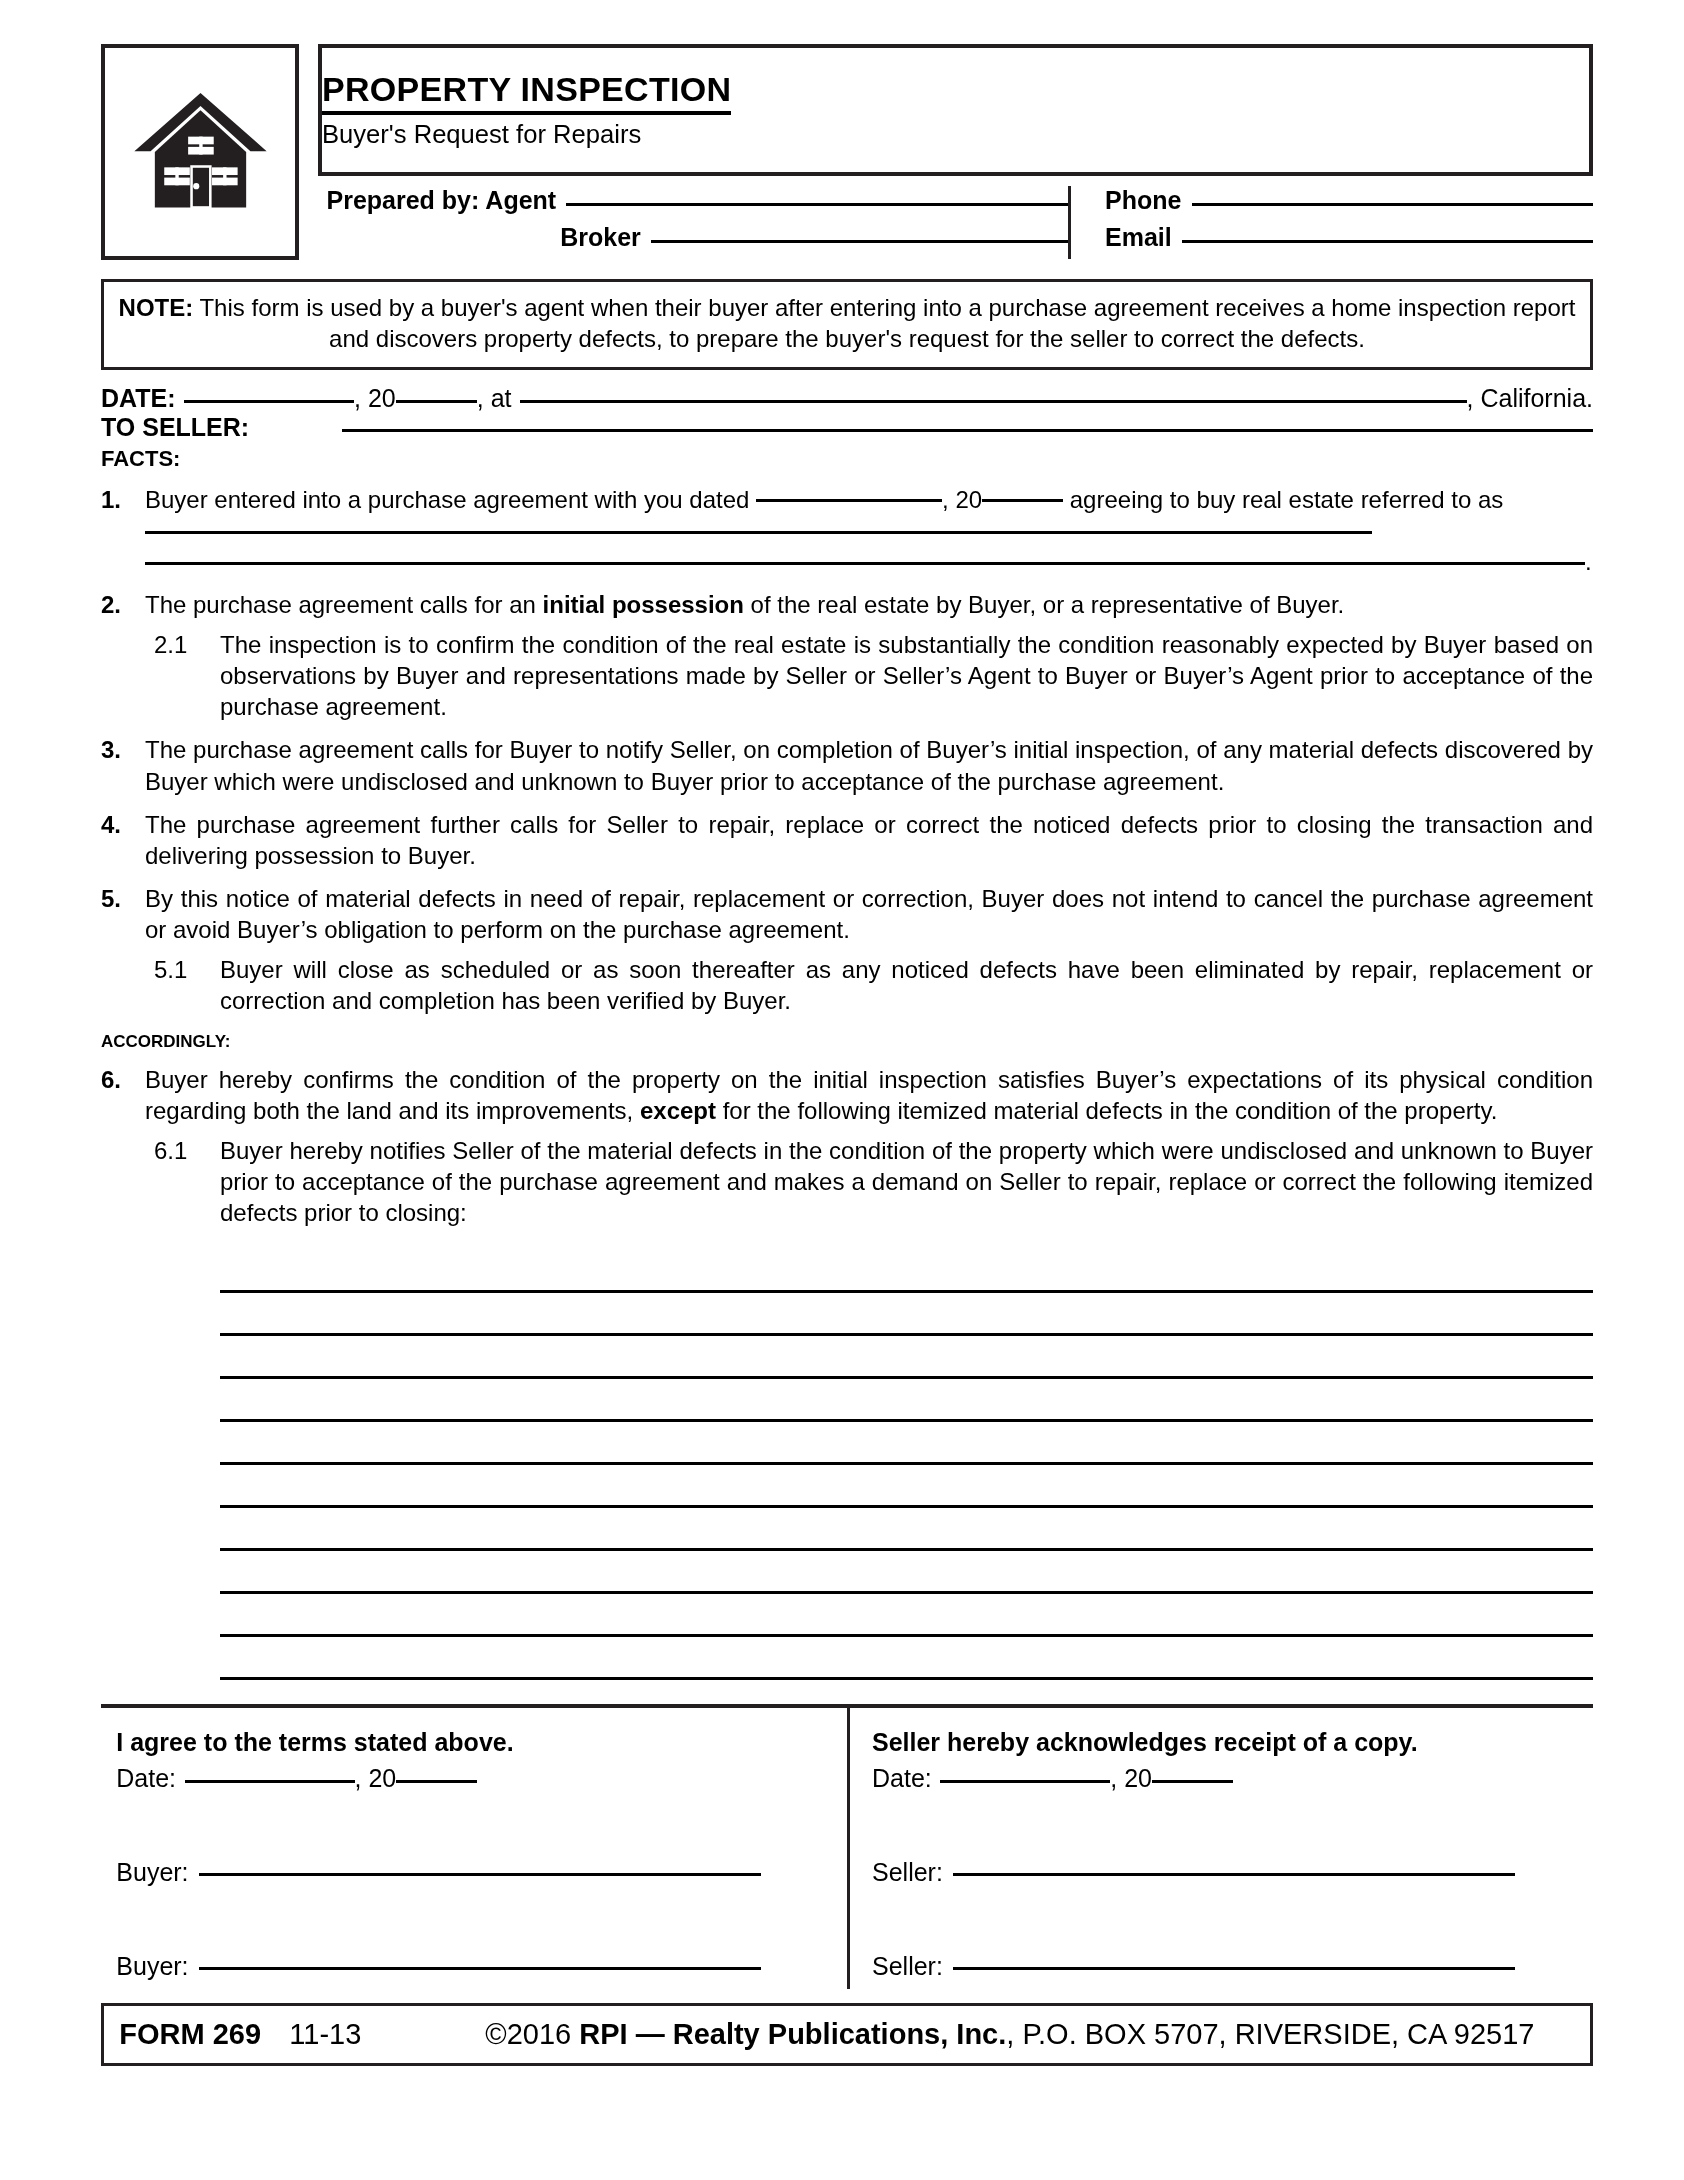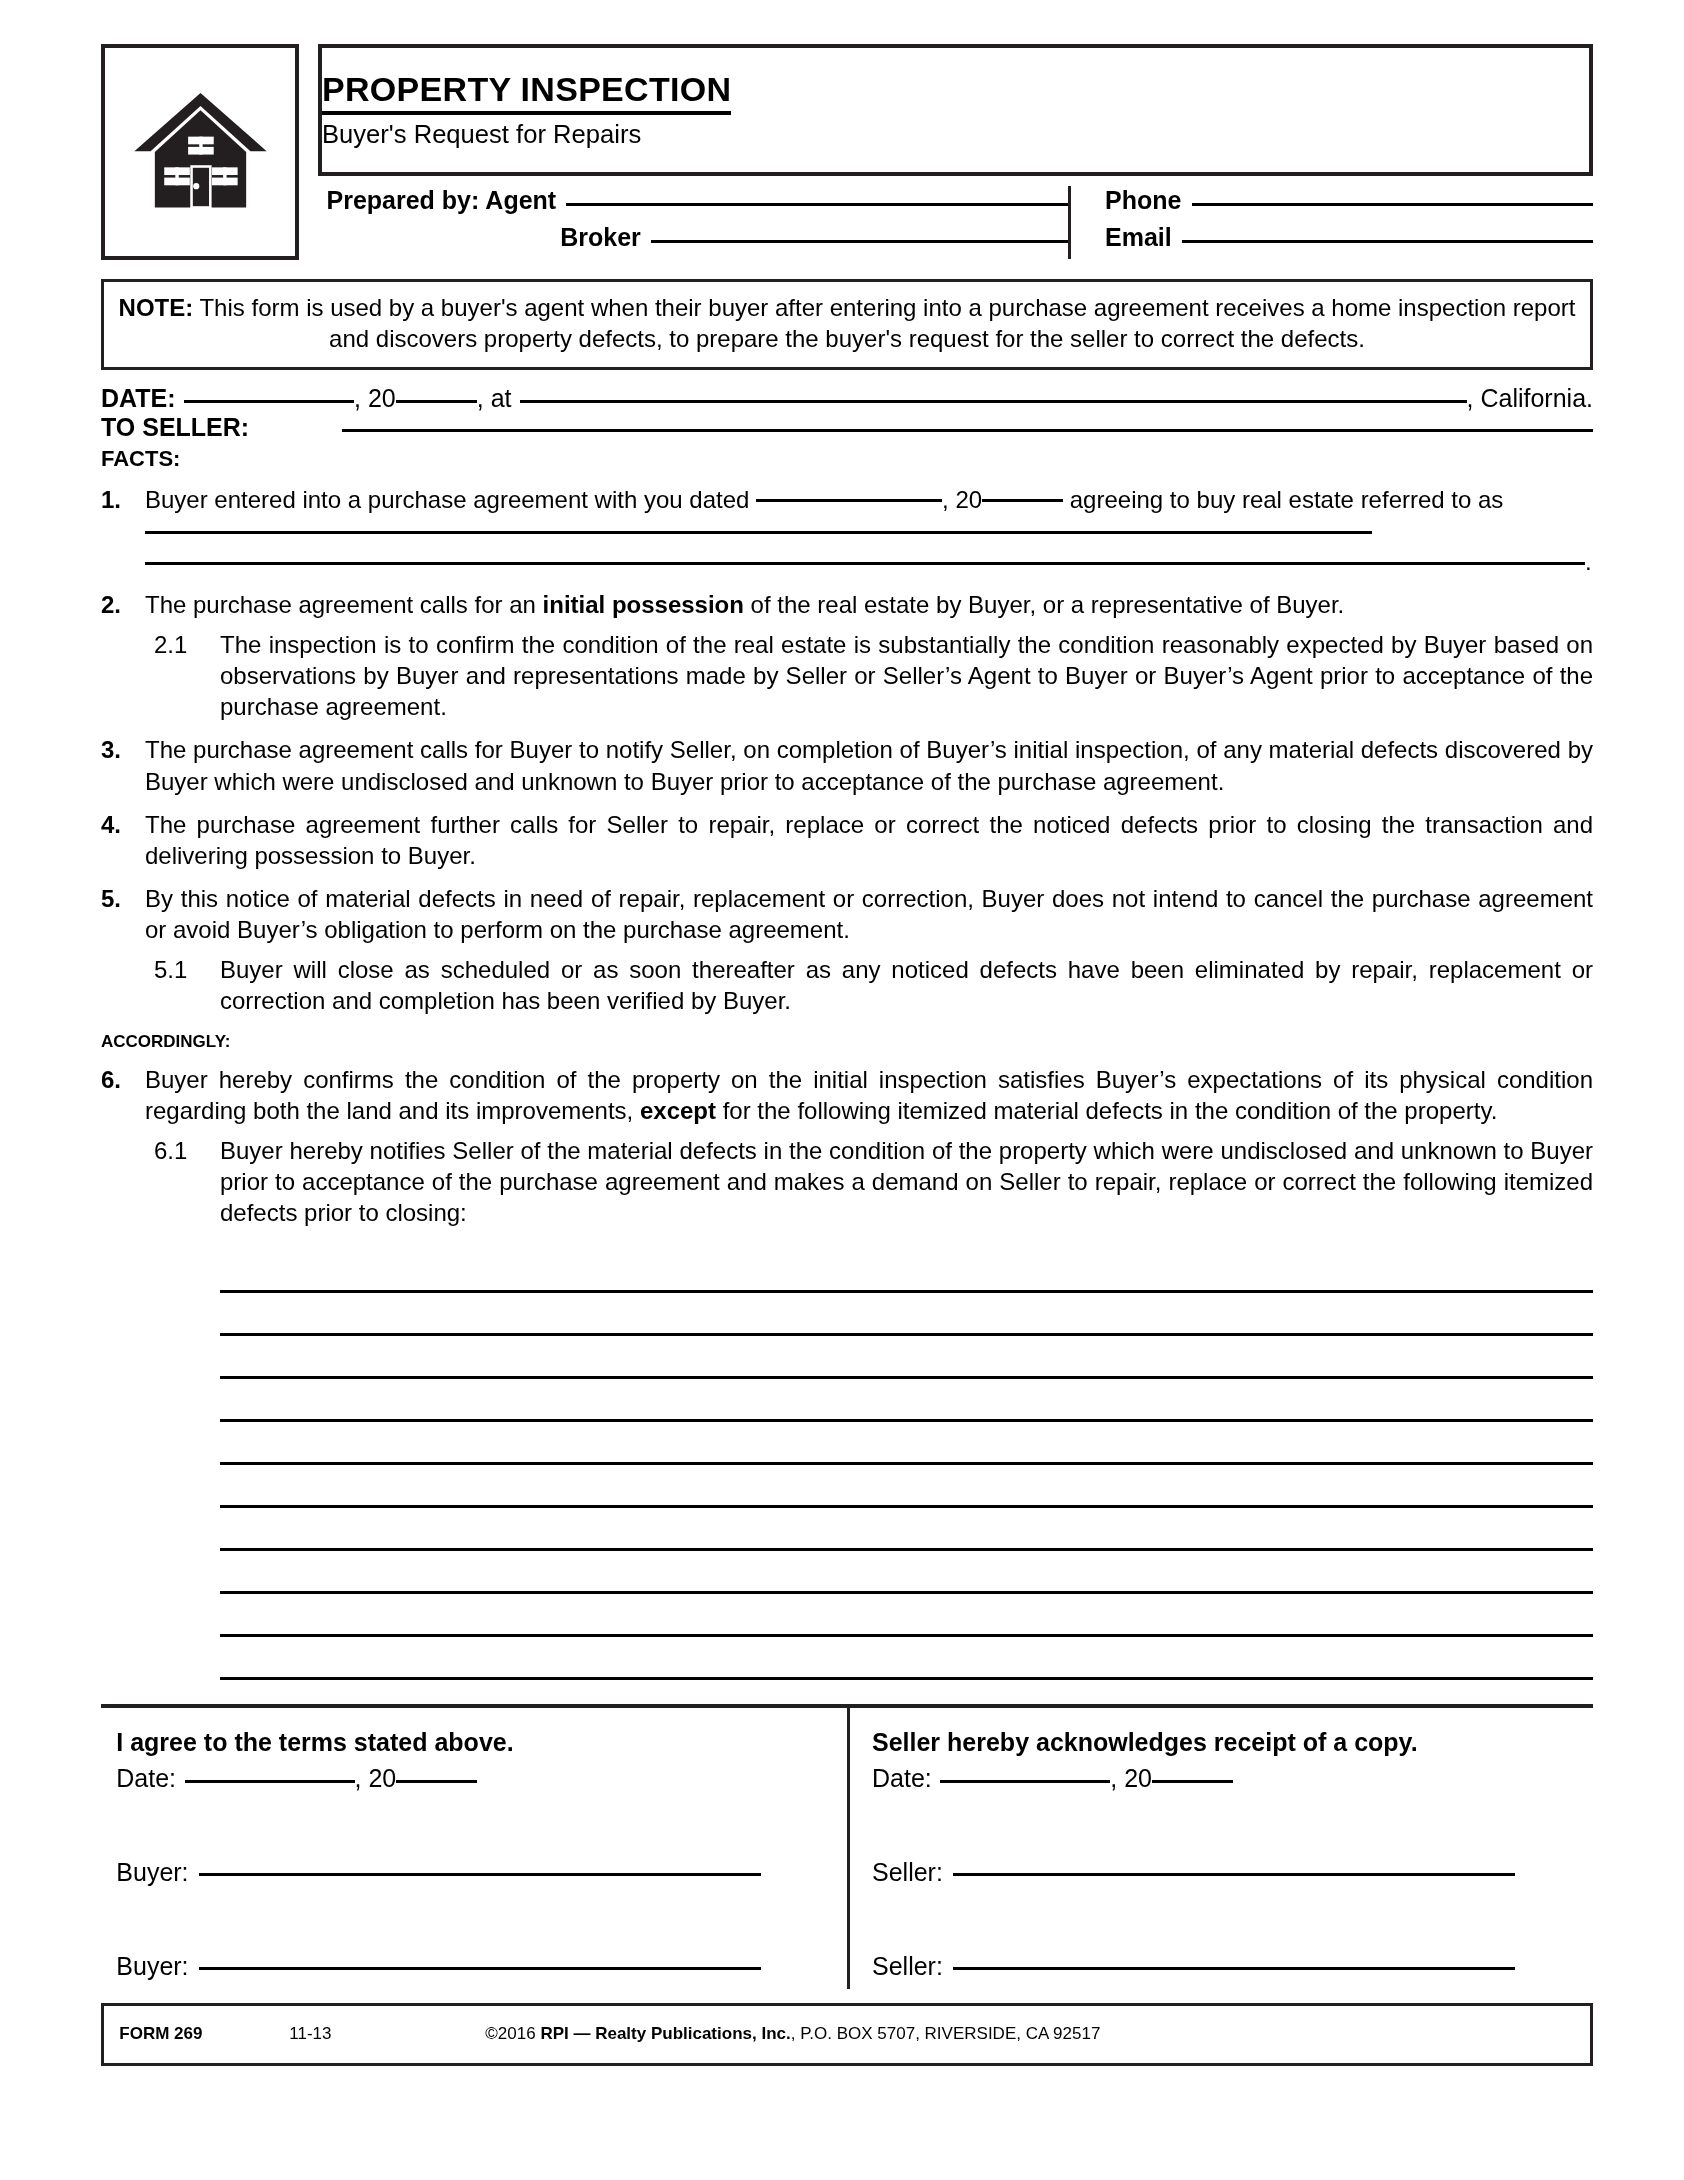--- a/index.html
+++ b/index.html
@@ -259,21 +259,21 @@
   }
 
   
   .footer-box {
     border: 3.4px solid #231f20;
     box-sizing: border-box;
     margin-top: 13.6px;
     height: 63px;
     display: flex;
     align-items: center;
-    font-size: 17px;
+    font-size: 29px;
   }
   .footer-form { font-weight: bold; padding-left: 15.3px; width: 170px; }
   .footer-rev  { width: 196px; }
   .footer-copy { flex: 1 1 auto; }
   .footer-copy b { font-weight: bold; }
 </style>
 </head>
 <body>
 
 <div class="page">

